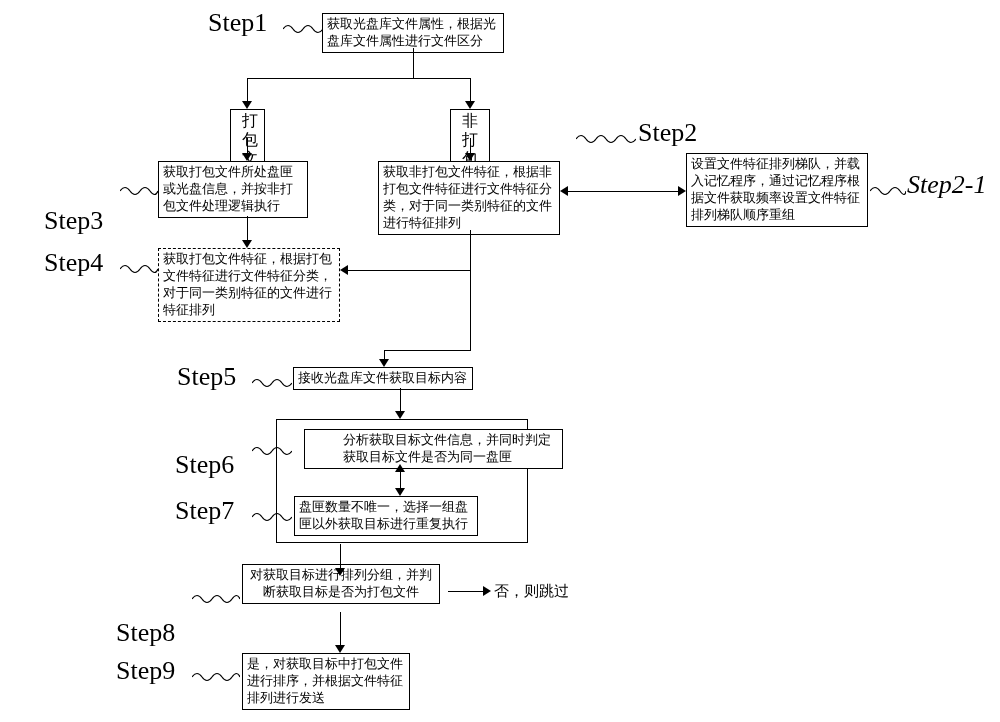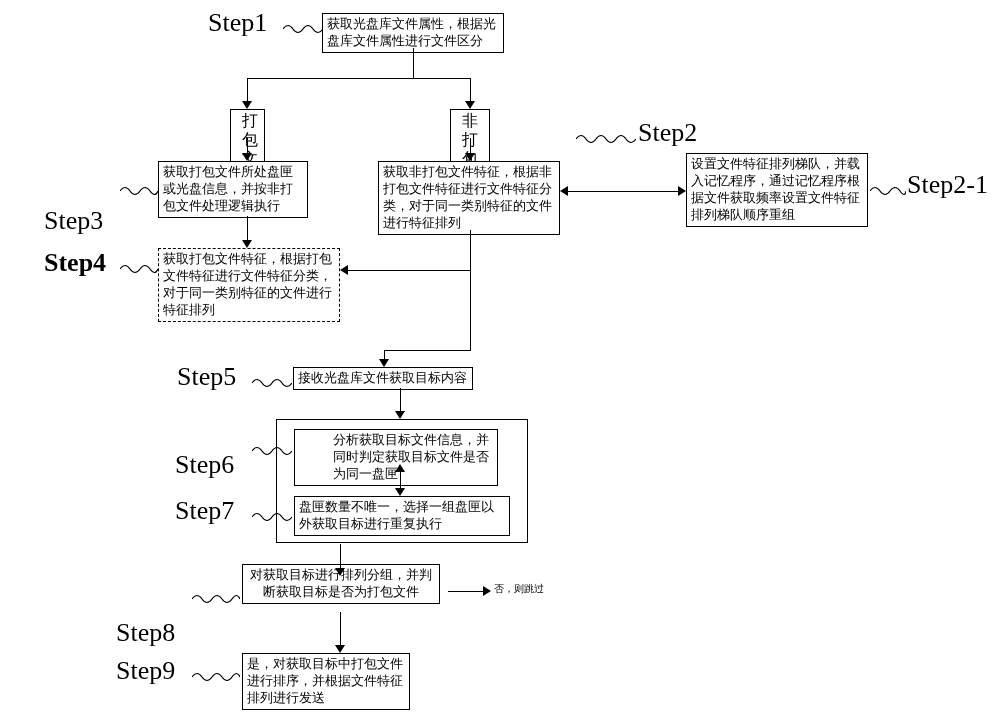--- a/index.html
+++ b/index.html
@@ -64,31 +64,31 @@
       border-bottom: 5px solid transparent;
       border-right: 8px solid #000;
     }
     .group-box {
       position: absolute;
       border: 1px solid #000;
       background: transparent;
     }
     .annotation {
       position: absolute;
-      font-size: 10px;
+      font-size: 15px;
     }
   </style>
 </head>
 <body>
 
 <div class="label" style="left:208px; top:8px;">Step1</div>
 <div class="label" style="left:638px; top:118px;">Step2</div>
-<div class="label" style="left:907px; top:170px;">Step2-1</div>
+<div class="label" style="left:907px; top:170px;font-style:italic;">Step2-1</div>
 <div class="label" style="left:44px; top:170px;margin-top:36px;">Step3</div>
-<div class="label" style="left:44px; top:248px;font-weight:bold;">Step4</div>
+<div class="label" style="left:44px; top:248px;">Step4</div>
 <div class="label" style="left:177px; top:362px;">Step5</div>
 <div class="label" style="left:175px; top:450px;">Step6</div>
 <div class="label" style="left:175px; top:496px;">Step7</div>
 <div class="label" style="left:116px; top:578px;margin-top:40px;">Step8</div>
 <div class="label" style="left:116px; top:656px;">Step9</div>
 
 <svg class="squiggle" style="left:283px; top:22px; width:40px;" viewBox="0 0 40 14">
     <path d="M0,7 Q5,0 10,7 T20,7 T30,7 T40,7" stroke="#000" fill="none" stroke-width="1.2"></path>
   </svg>
 <svg class="squiggle" style="left:576px; top:132px; width:60px;" viewBox="0 0 60 14">
@@ -126,22 +126,22 @@
 
 <div class="box" style="left:158px; top:161px; width:150px;">获取打包文件所处盘匣或光盘信息，并按非打包文件处理逻辑执行</div>
 <div class="box" style="left:378px; top:161px; width:182px;">获取非打包文件特征，根据非打包文件特征进行文件特征分类，对于同一类别特征的文件进行特征排列</div>
 <div class="box" style="left:686px; top:153px; width:182px;">设置文件特征排列梯队，并载入记忆程序，通过记忆程序根据文件获取频率设置文件特征排列梯队顺序重组</div>
 
 <div class="box box-dashed" style="left:158px; top:248px; width:182px;">获取打包文件特征，根据打包文件特征进行文件特征分类，对于同一类别特征的文件进行特征排列</div>
 
 <div class="box" style="left:293px; top:367px; width:180px;">接收光盘库文件获取目标内容</div>
 
 <div class="group-box" style="left:276px; top:419px; width:252px; height:124px;"></div>
-<div class="box" style="left:294px; top:429px; width:204px;padding-left:38px;">分析获取目标文件信息，并同时判定获取目标文件是否为同一盘匣</div>
-<div class="box" style="left:294px; top:496px; width:216px;">盘匣数量不唯一，选择一组盘匣以外获取目标进行重复执行</div>
+<div class="box" style="left:304px; top:429px; width:259px;padding-left:38px;">分析获取目标文件信息，并同时判定获取目标文件是否为同一盘匣</div>
+<div class="box" style="left:294px; top:496px; width:184px;">盘匣数量不唯一，选择一组盘匣以外获取目标进行重复执行</div>
 
 <div class="box" style="left:242px; top:564px; width:198px;text-align:center;">对获取目标进行排列分组，并判断获取目标是否为打包文件</div>
 <div class="annotation" style="left:494px; top:582px;">否，则跳过</div>
 
 <div class="box" style="left:242px; top:653px; width:168px;">是，对获取目标中打包文件进行排序，并根据文件特征排列进行发送</div>
 
 <div class="line" style="left:413px; top:48px; width:1px; height:30px;"></div>
 <div class="line" style="left:247px; top:78px; width:224px; height:1px;"></div>
 <div class="line" style="left:247px; top:78px; width:1px; height:24px;"></div>
 <div class="arrow-head arrow-down" style="left:242px; top:101px;"></div>

